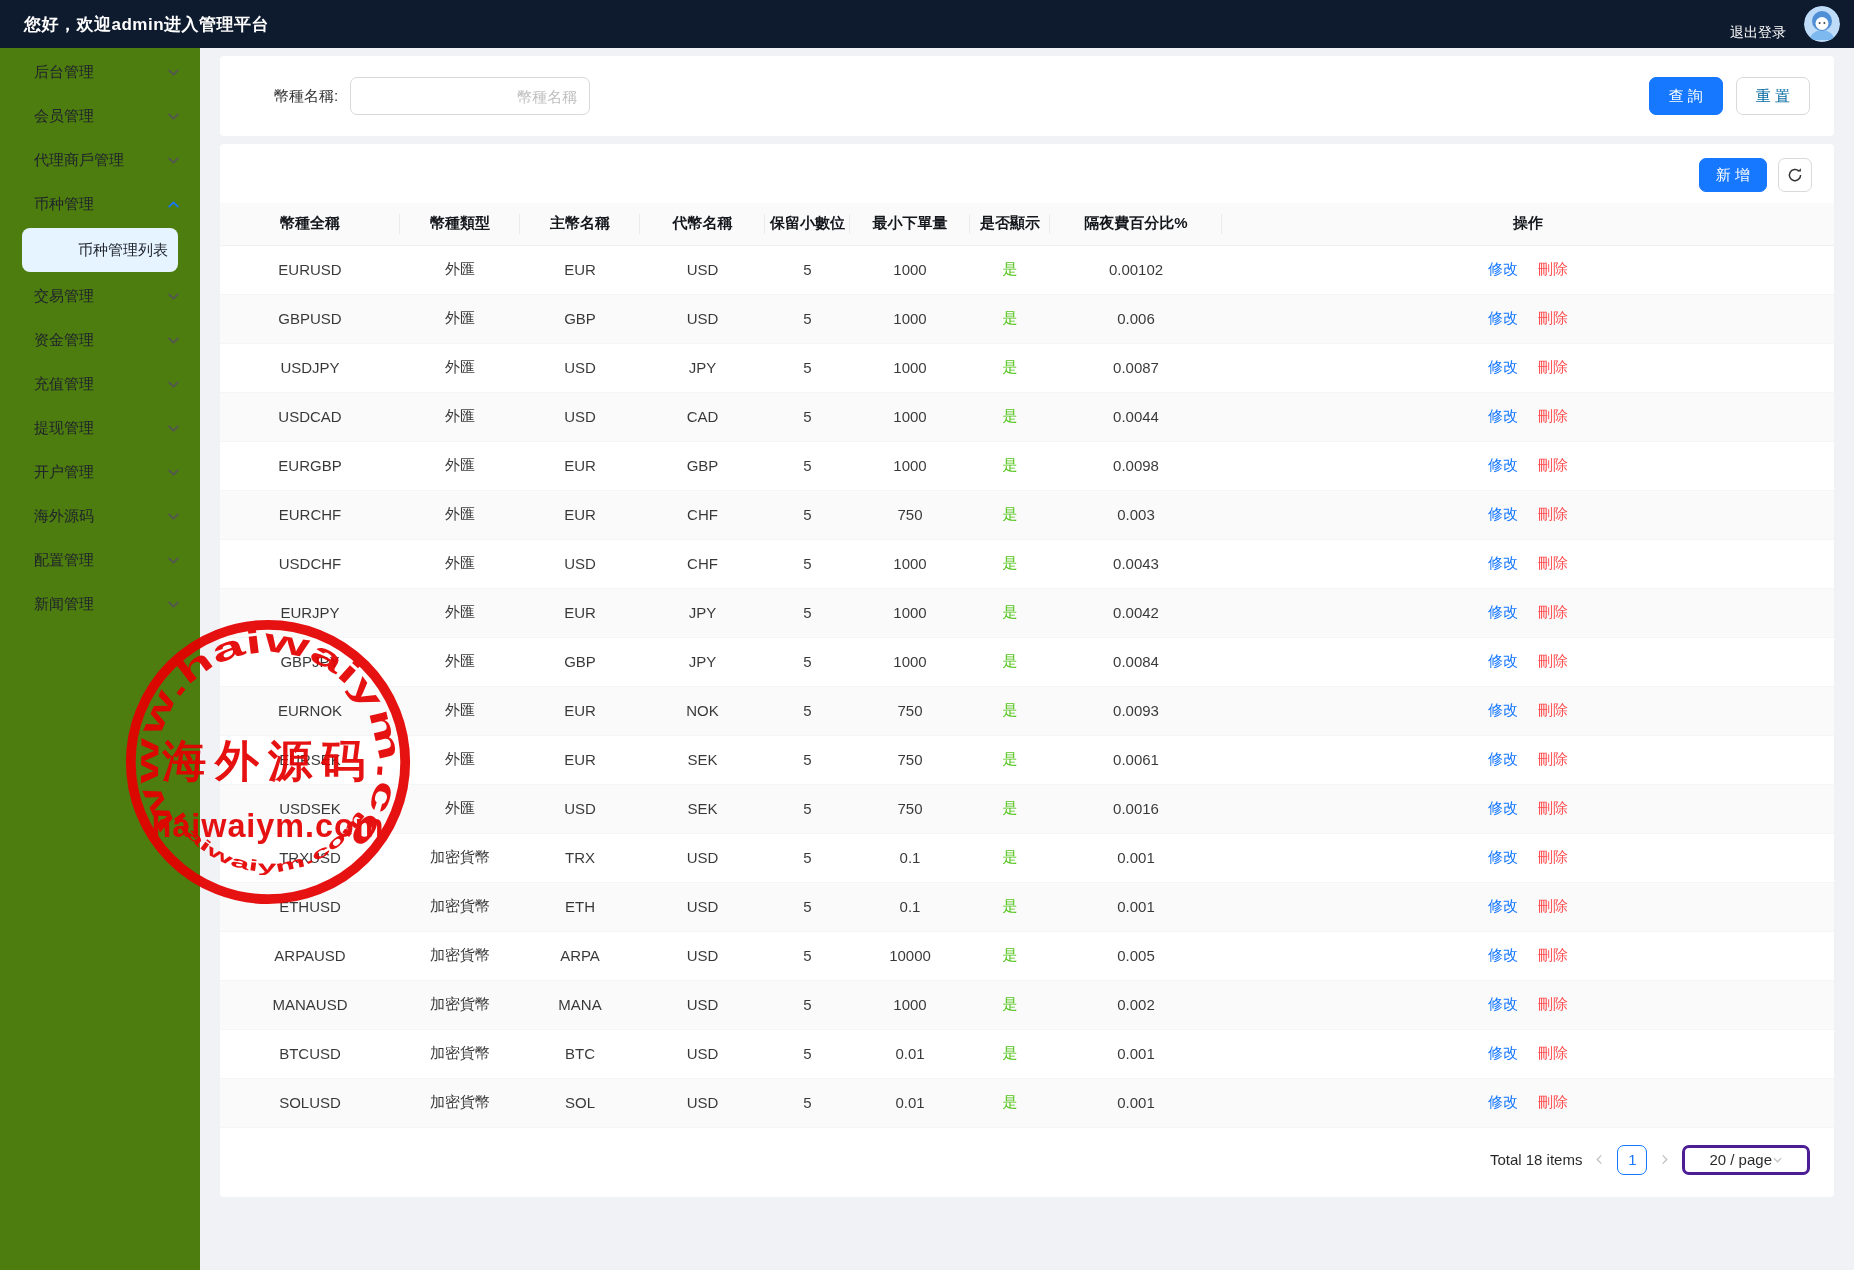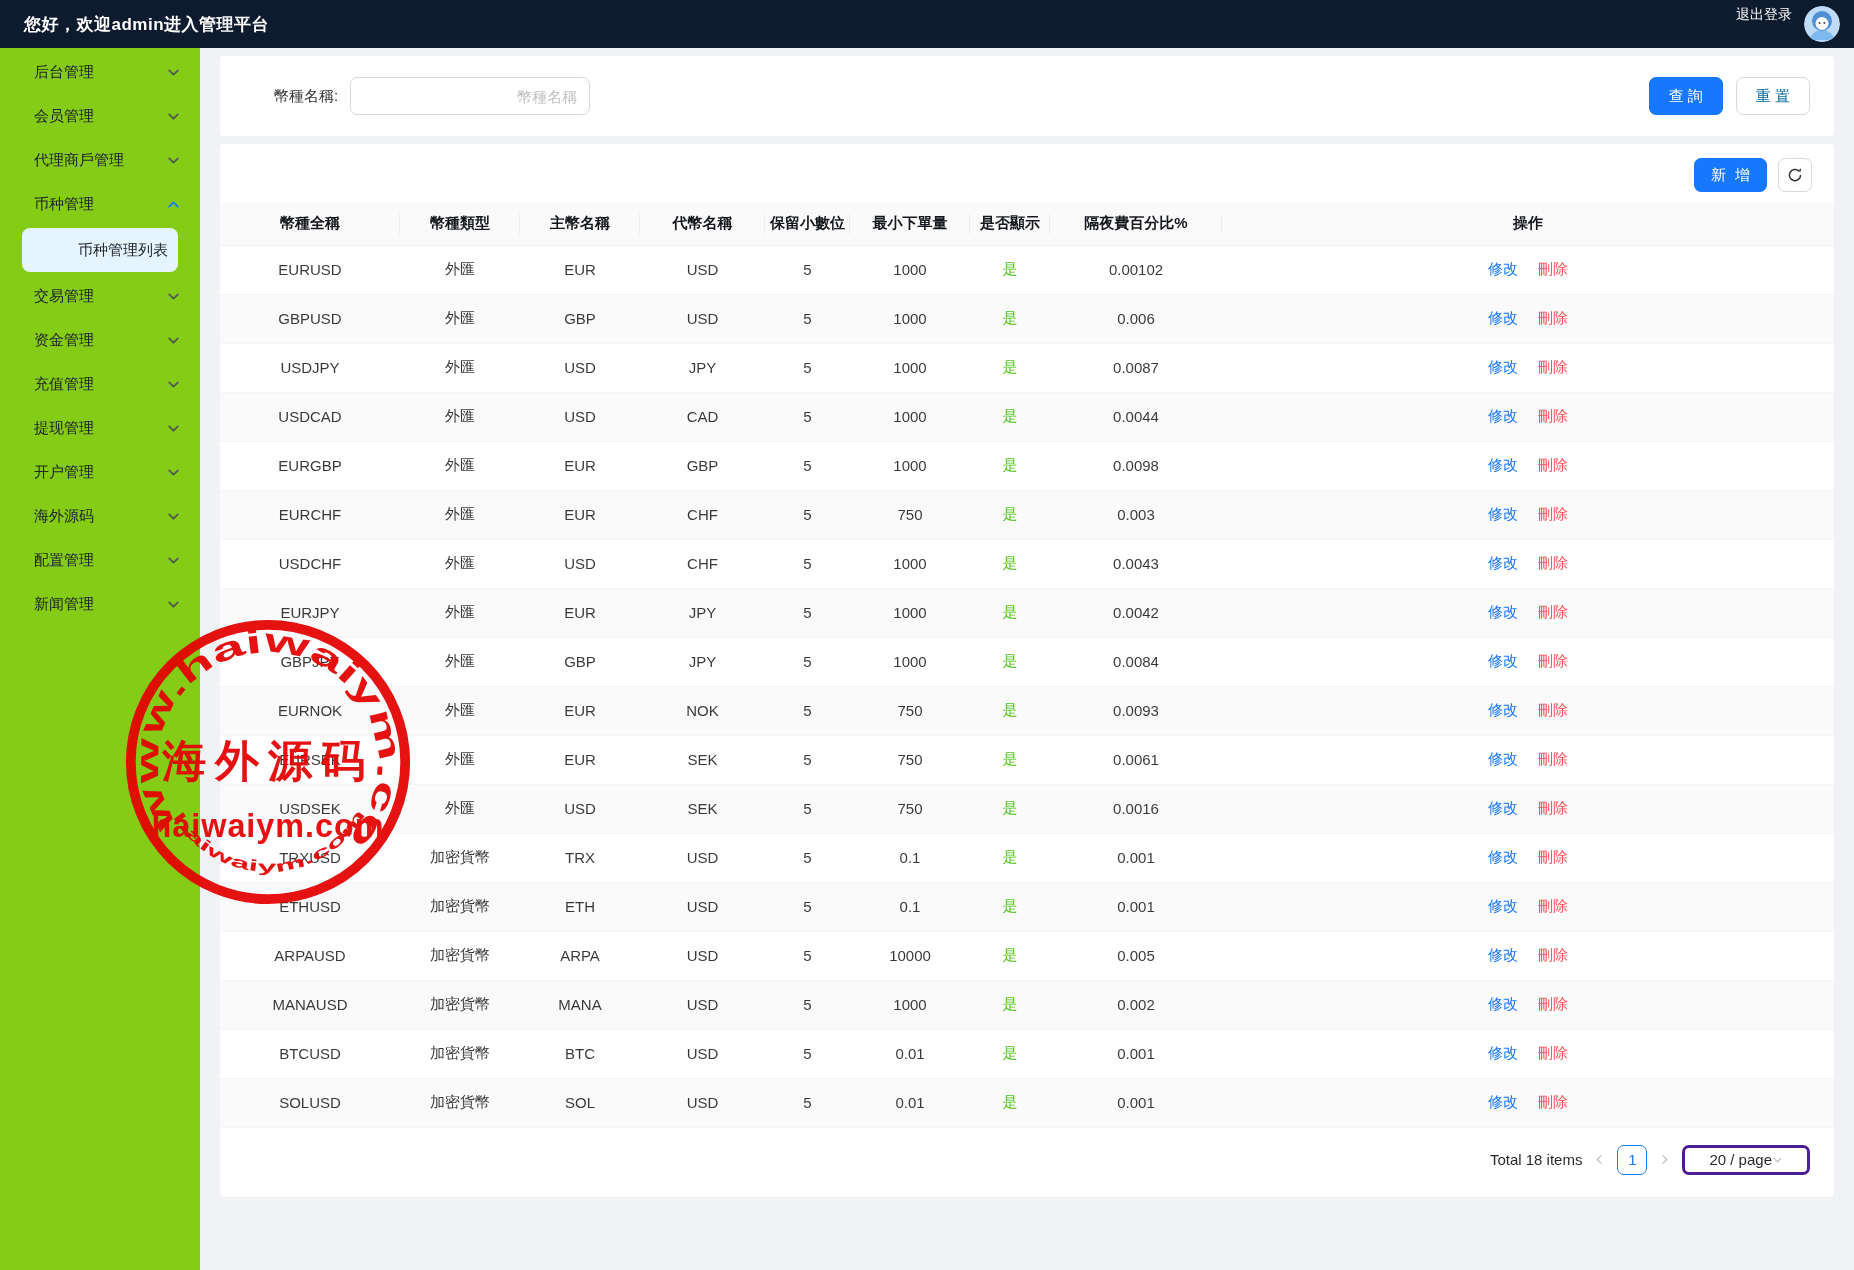--- a/index.html
+++ b/index.html
@@ -4,27 +4,27 @@
 <style>
   * { margin:0; padding:0; box-sizing:border-box; }
   html,body { width:1854px; height:1270px; overflow:hidden;
     font-family:"Liberation Sans","DejaVu Sans",sans-serif; }
   .app { position:relative; width:1854px; height:1270px; background:var(--content-bg,#f0f2f5); }
 
   
   .topbar { height:48px; background:var(--header-bg,#0e1a2e); color:#fff;
     display:flex; align-items:center; justify-content:space-between; padding:0 14px 0 24px; }
   .greeting { font-size:17px; font-weight:bold; letter-spacing:.5px; }
-  .topbar-right { display:flex; align-items:flex-start; gap:12px; }
+  .topbar-right { display:flex; align-items:flex-end; gap:18px; }
   .logout { font-size:14px; cursor:pointer; }
   .avatar { width:36px; height:36px; border-radius:50%; overflow:hidden; display:block; cursor:pointer; }
 
   
   .layout { display:flex; height:1222px; }
-  .sidebar { width:200px; background:#84cc16; flex-shrink:0; padding-top:2px; }
+  .sidebar { width:200px; background:#4d7c0f; flex-shrink:0; padding-top:2px; }
   .menu-item { height:44px; display:flex; align-items:center; justify-content:space-between;
     padding:0 20px 0 34px; font-size:15px; color:#20242b; cursor:pointer; }
   .menu-item .chev { color:#555; flex-shrink:0; }
   .menu-item.expanded .chev { transform:rotate(180deg); color:var(--primary,#1677ff); }
   .sub-item { height:44px; margin:2px 22px; border-radius:8px; background:var(--active-menu-bg,#e6f4ff);
     display:flex; align-items:center; padding-left:56px; font-size:15px; color:#1d2129; cursor:pointer; }
 
   .content { flex:1; overflow:hidden; }
   .card { background:#fff; margin:8px 20px 0; border-radius:4px; }
 
@@ -35,21 +35,21 @@
   .search-left input { width:240px; height:38px; border:1px solid #d9d9d9; border-radius:7px;
     padding:0 12px; font-size:15px; color:#000000; outline:none; font-family:inherit;text-align:right; }
   .search-left input::placeholder { color:#bfbfbf; }
   .search-actions { display:flex; gap:13px;justify-content:space-between; }
   .btn { height:38px; padding:0 19px; border-radius:7px; border:1px solid #d9d9d9; background:#fff;
     color:#0369a1; font-size:15px; cursor:pointer; font-family:inherit; white-space:nowrap; }
   .btn.primary { background:var(--primary,#1677ff); border-color:var(--primary,#1677ff); color:#fff; }
   .btn.small { height:34px; padding:0 16px; }
 
   
-  .toolbar { display:flex; justify-content:flex-end; align-items:center; gap:11px; padding:14px 22px 11px;font-family:Liberation Mono, monospace; }
+  .toolbar { display:flex; justify-content:flex-end; align-items:center; gap:11px; padding:14px 22px 11px; }
   .icon-btn { width:34px; height:34px; border:1px solid #d9d9d9; border-radius:7px; background:#fff;
     display:flex; align-items:center; justify-content:center; cursor:pointer; color:#333; }
 
   table { width:100%; border-collapse:collapse; table-layout:fixed; }
   th { height:42px; background:#fafafa; font-weight:bold; font-size:15px; color:#14171c;
     text-align:center; position:relative; border-bottom:1px solid #f0f0f0; }
   th:not(:last-child)::after { content:""; position:absolute; right:0; top:11px; width:1px; height:20px; background:#ececec; }
   td { height:49px; text-align:center; font-size:15px; color:rgba(0,0,0,.78); border-bottom:1px solid #f4f5f7; }
   tr.alt td { background:#fafafa; }
   td.show-yes { color:var(--success,#52c41a); }

